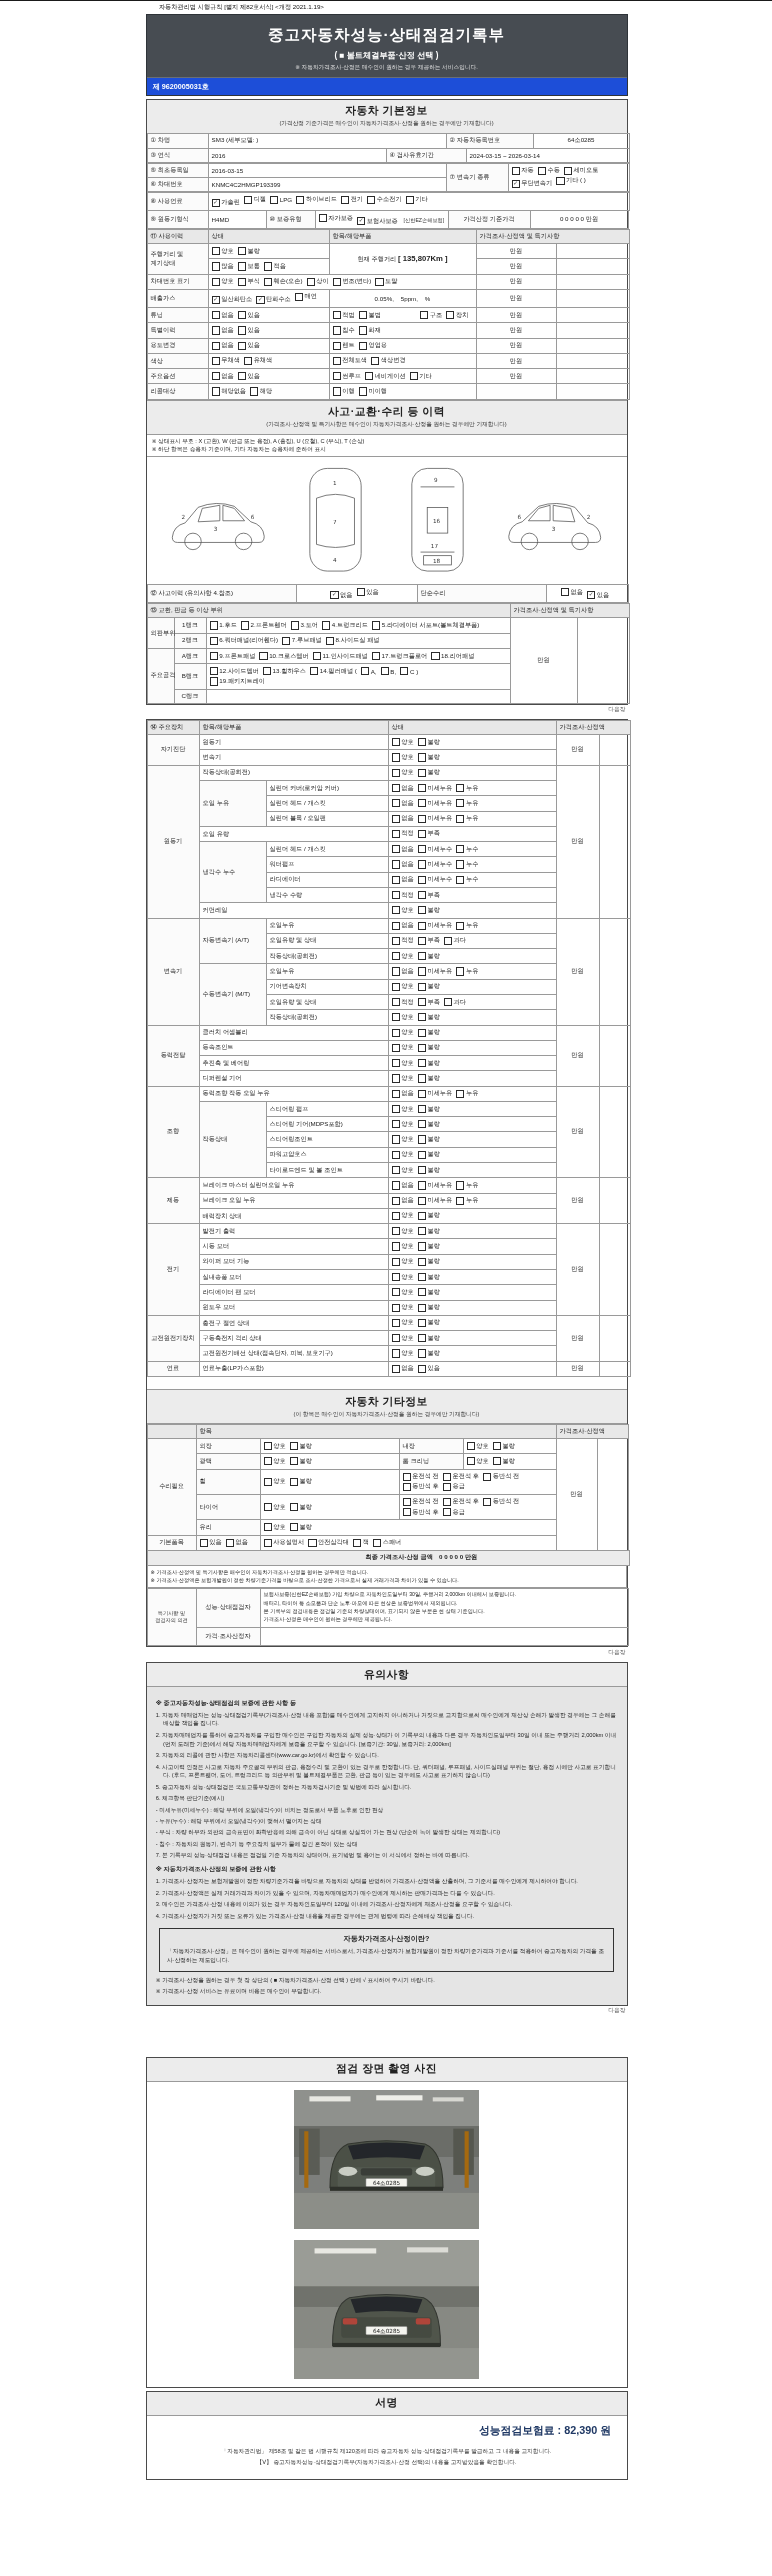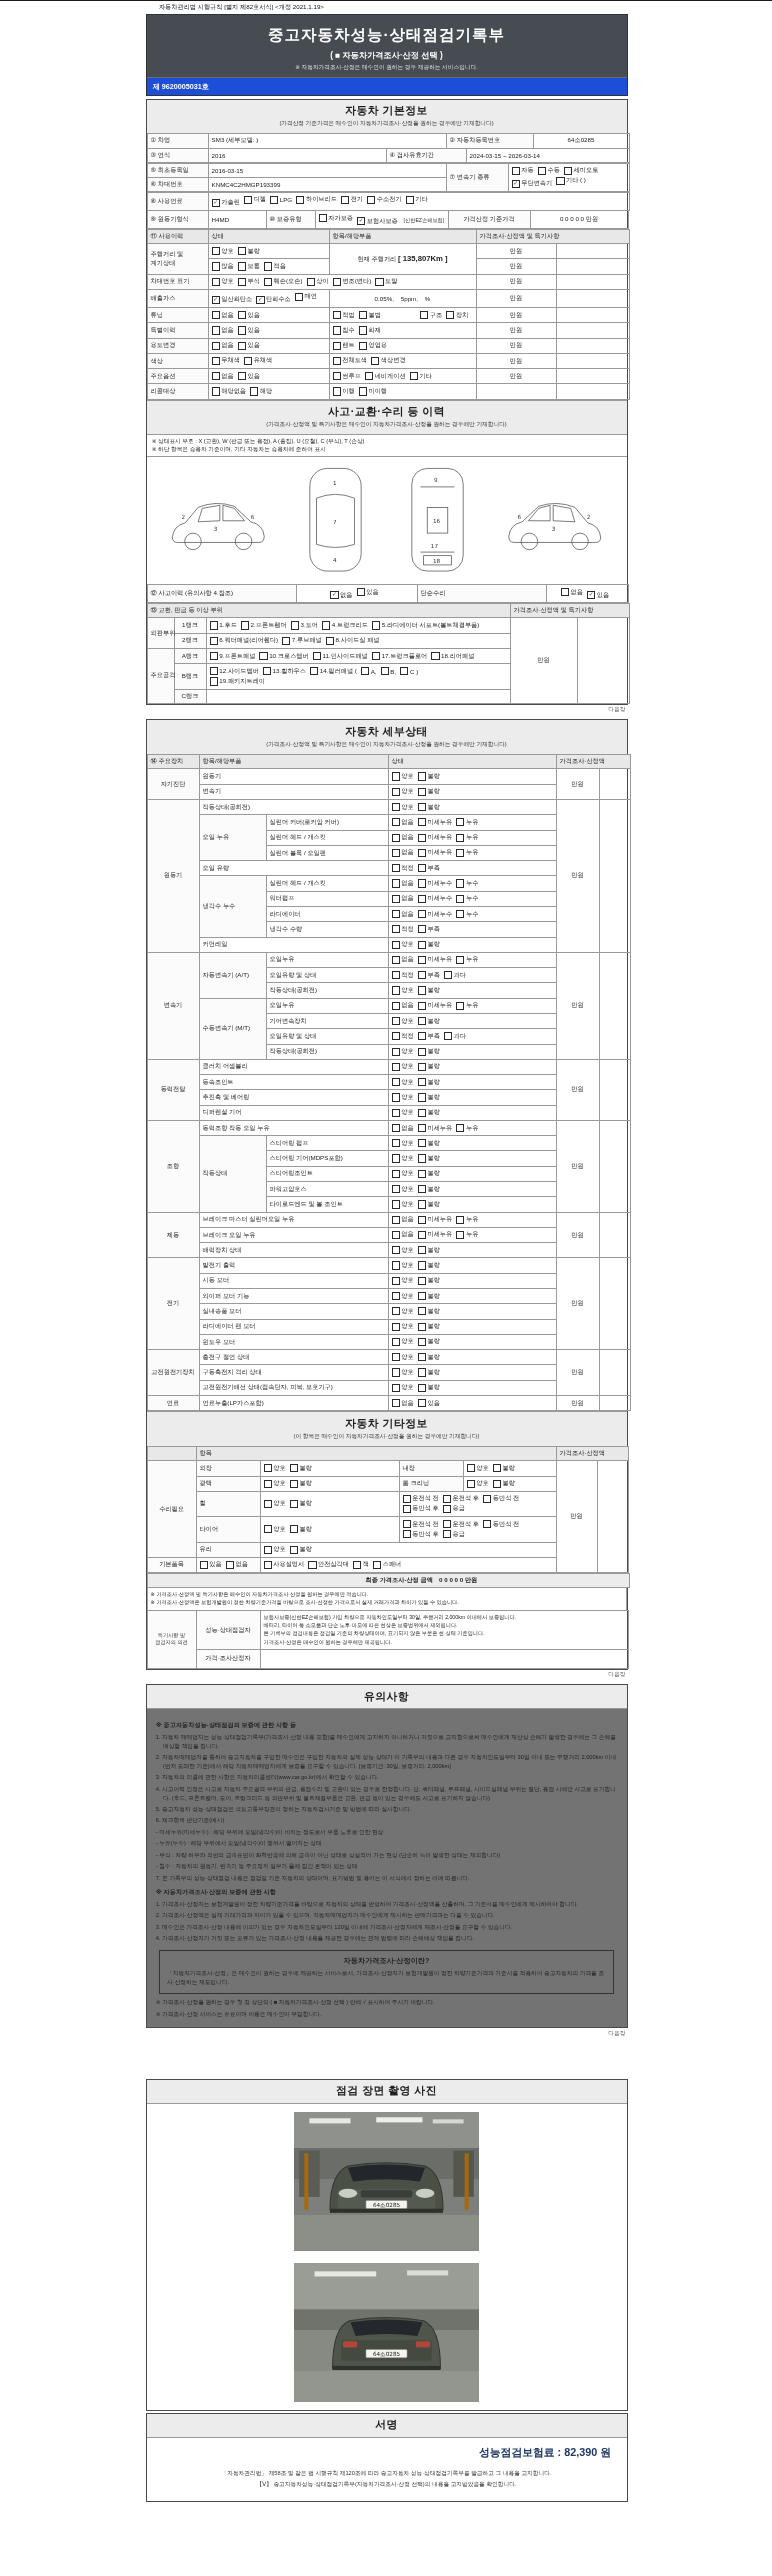--- a/index.html
+++ b/index.html
@@ -29,21 +29,21 @@
   .ck{display:inline-flex;align-items:center;margin:0.5px 4.1px 0.5px 0;white-space:nowrap;}
   .bx{width:6.2px;height:6.2px;border:1px solid #2b2b2b;background:#fff;display:inline-flex;align-items:center;justify-content:center;font-size:5.7px;font-weight:bold;color:#111;margin-right:1.5px;line-height:1;flex:none;}
   .lb{font-size:6.2px;}
   .mileage-val{font-size:7.7px;font-weight:bold;}
   .next{font-size:5.7px;color:#555;text-align:right;padding:1.5px 2.1px 3.1px;}
   
   .diagrams{display:flex;justify-content:space-around;align-items:center;padding:5.2px 3.1px;border-bottom:0.5px solid #9a9a9a;background:#fff;}
   .diagrams svg{flex:none;}
   .diag-note{padding:2.6px 5.2px;font-size:5.7px;border-bottom:0.5px solid #9a9a9a;background:#fff;color:#222;}
   
-  .notes{padding:6.2px 9.3px;background:#737373;}
+  .notes{padding:6.2px 9.3px;background:#e5e5e5;}
   .note-title{font-size:6.2px;font-weight:bold;margin:5.2px 0 3.1px;}
   .li{font-size:5.7px;line-height:1.55;margin:2.6px 0;padding-left:7.2px;text-indent:-7.2px;color:#222;}
   .info-box{border:1px solid #333;margin:7.2px 3.1px 4.1px;padding:5.2px 7.2px;}
   .info-title{text-align:center;font-weight:bold;font-size:7.2px;margin-bottom:3.1px;}
   .info-line{font-size:5.7px;line-height:1.5;margin:1.5px 0;}
   
   .photos{padding:8.2px 0;display:flex;flex-direction:column;align-items:center;gap:11.3px;background:#fff;}
   
   .fee{ text-align:right;padding:8.2px 15.5px 4.1px;font-size:10.8px;font-weight:bold;color:#1f3864;}
   .sign-lines{padding:2.1px 10.3px 9.3px;text-align:center;}
@@ -54,21 +54,21 @@
 </head>
 <body>
 
 <div class="page">
 
   <div class="form-ref">자동차관리법 시행규칙 [별지 제82호서식] &lt;개정 2021.1.19&gt;</div>
 
   <div class="dark-head">
     <div class="dh-inner">
       <div class="dh-title">중고자동차성능·상태점검기록부</div>
-      <div class="dh-sub">( ■ 자동차가격조사·산정 선택 )</div>
+      <div class="dh-sub">( ■ 볼트체결부품·산정 선택 )</div>
       <div class="dh-note">※ 자동차가격조사·산정은 매수인이 원하는 경우 제공하는 서비스입니다.</div>
     </div>
     <div class="dh-docno">제 9620005031호</div>
   </div>
 
   <section class="box">
 
     <div class="band">
       <div class="band-t">자동차 기본정보</div>
       <div class="band-s">(가격산정 기준가격은 매수인이 자동차가격조사·산정을 원하는 경우에만 기재합니다)</div>
@@ -646,24 +646,20 @@
           <span></span>
           <span></span>
         </td>
       </tr>
     </tbody>
       </table>
   </section>
   <div class="next">다음장</div>
 
   <section class="box">
-    <div class="band">
-      <div class="band-t">자동차 세부상태</div>
-      <div class="band-s">(가격조사·산정액 및 특기사항은 매수인이 자동차가격조사·산정을 원하는 경우에만 기재합니다)</div>
-    </div>
 
     <table>
       <colgroup>
           <col style="width:52px">
           <col style="width:67px">
           <col style="width:122px">
           <col style="width:168px">
           <col style="width:43px">
           <col style="width:31px">
         </colgroup>
@@ -1164,21 +1160,21 @@
               </span><span class="ck">
                 <span class="bx"></span>
                 <span class="lb">있음</span>
               </span></td>
             <td class="price" rowspan="1">만원</td>
             <td class="" rowspan="1"></td>
           </tr>
         </tbody>
     </table>
 
-    <div class="band" style="border-top:0.5px solid #9a9a9a;">
+    <div class="band" style="border-top:0.5px solid #9a9a9a;margin-top:12px;">
       <div class="band-t">자동차 기타정보</div>
       <div class="band-s">(이 항목은 매수인이 자동차가격조사·산정을 원하는 경우에만 기재합니다)</div>
     </div>
 
     <table>
       <colgroup>
           <col style="width:49px">
           <col style="width:64px">
           <col style="width:139px">
           <col style="width:64px">

